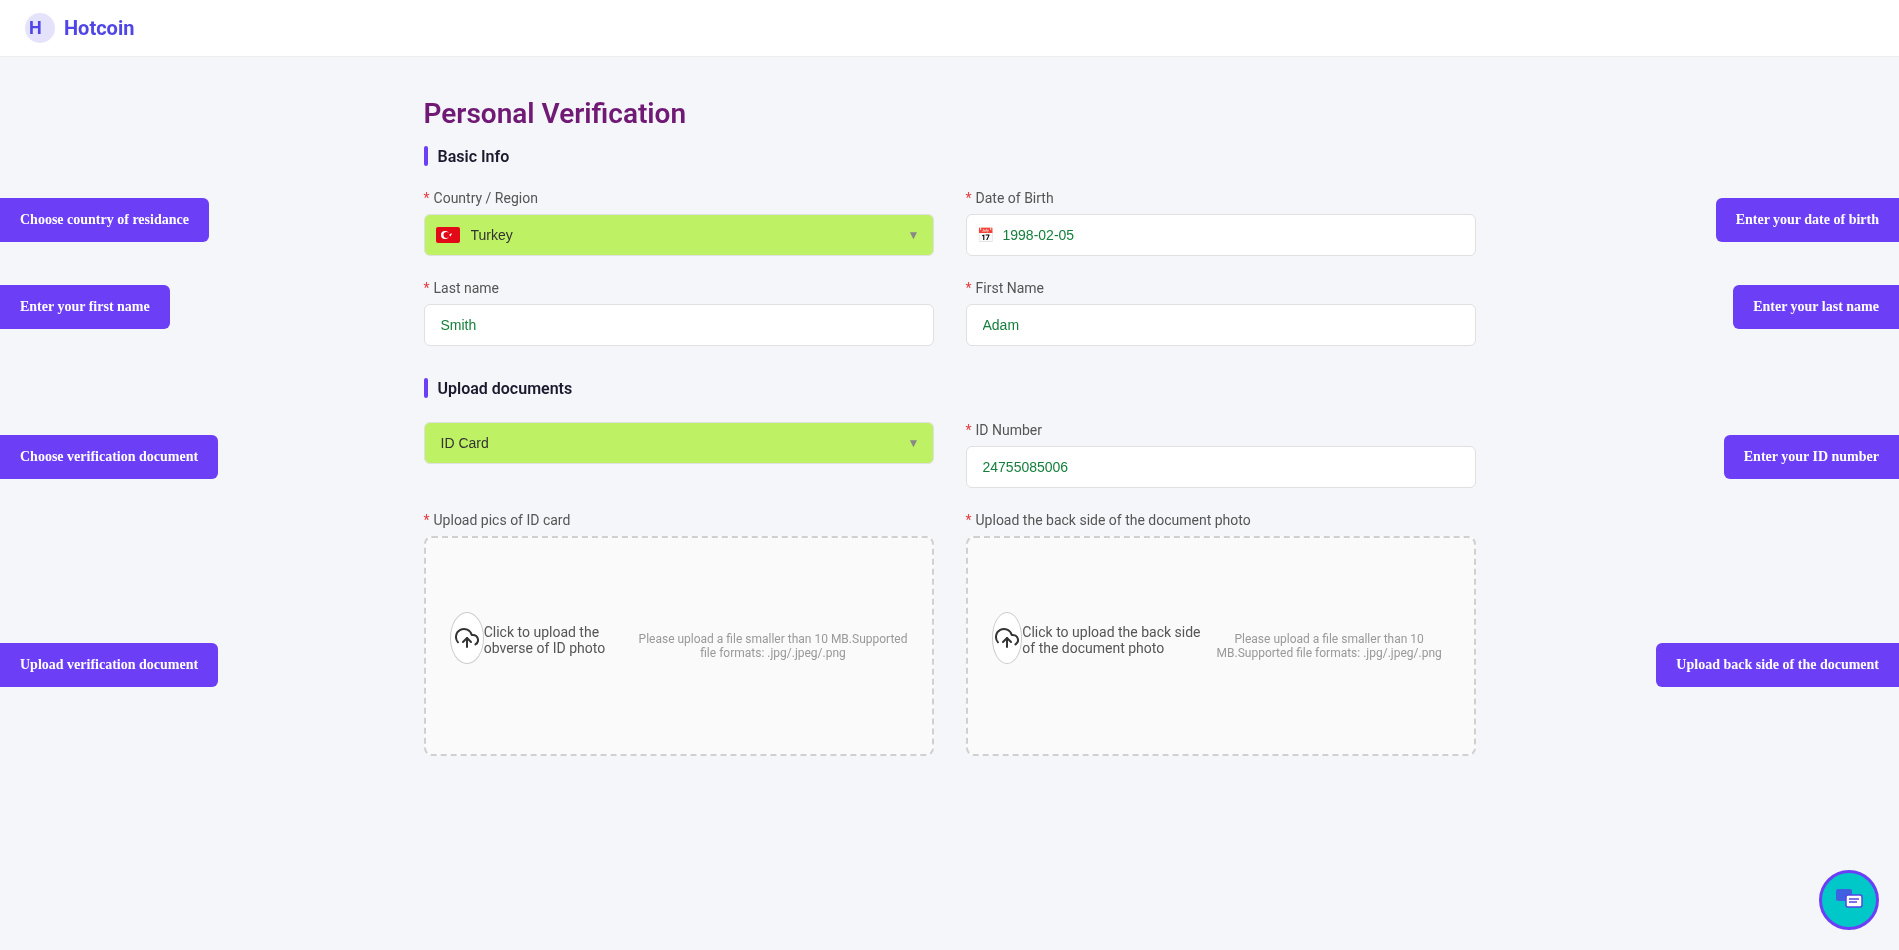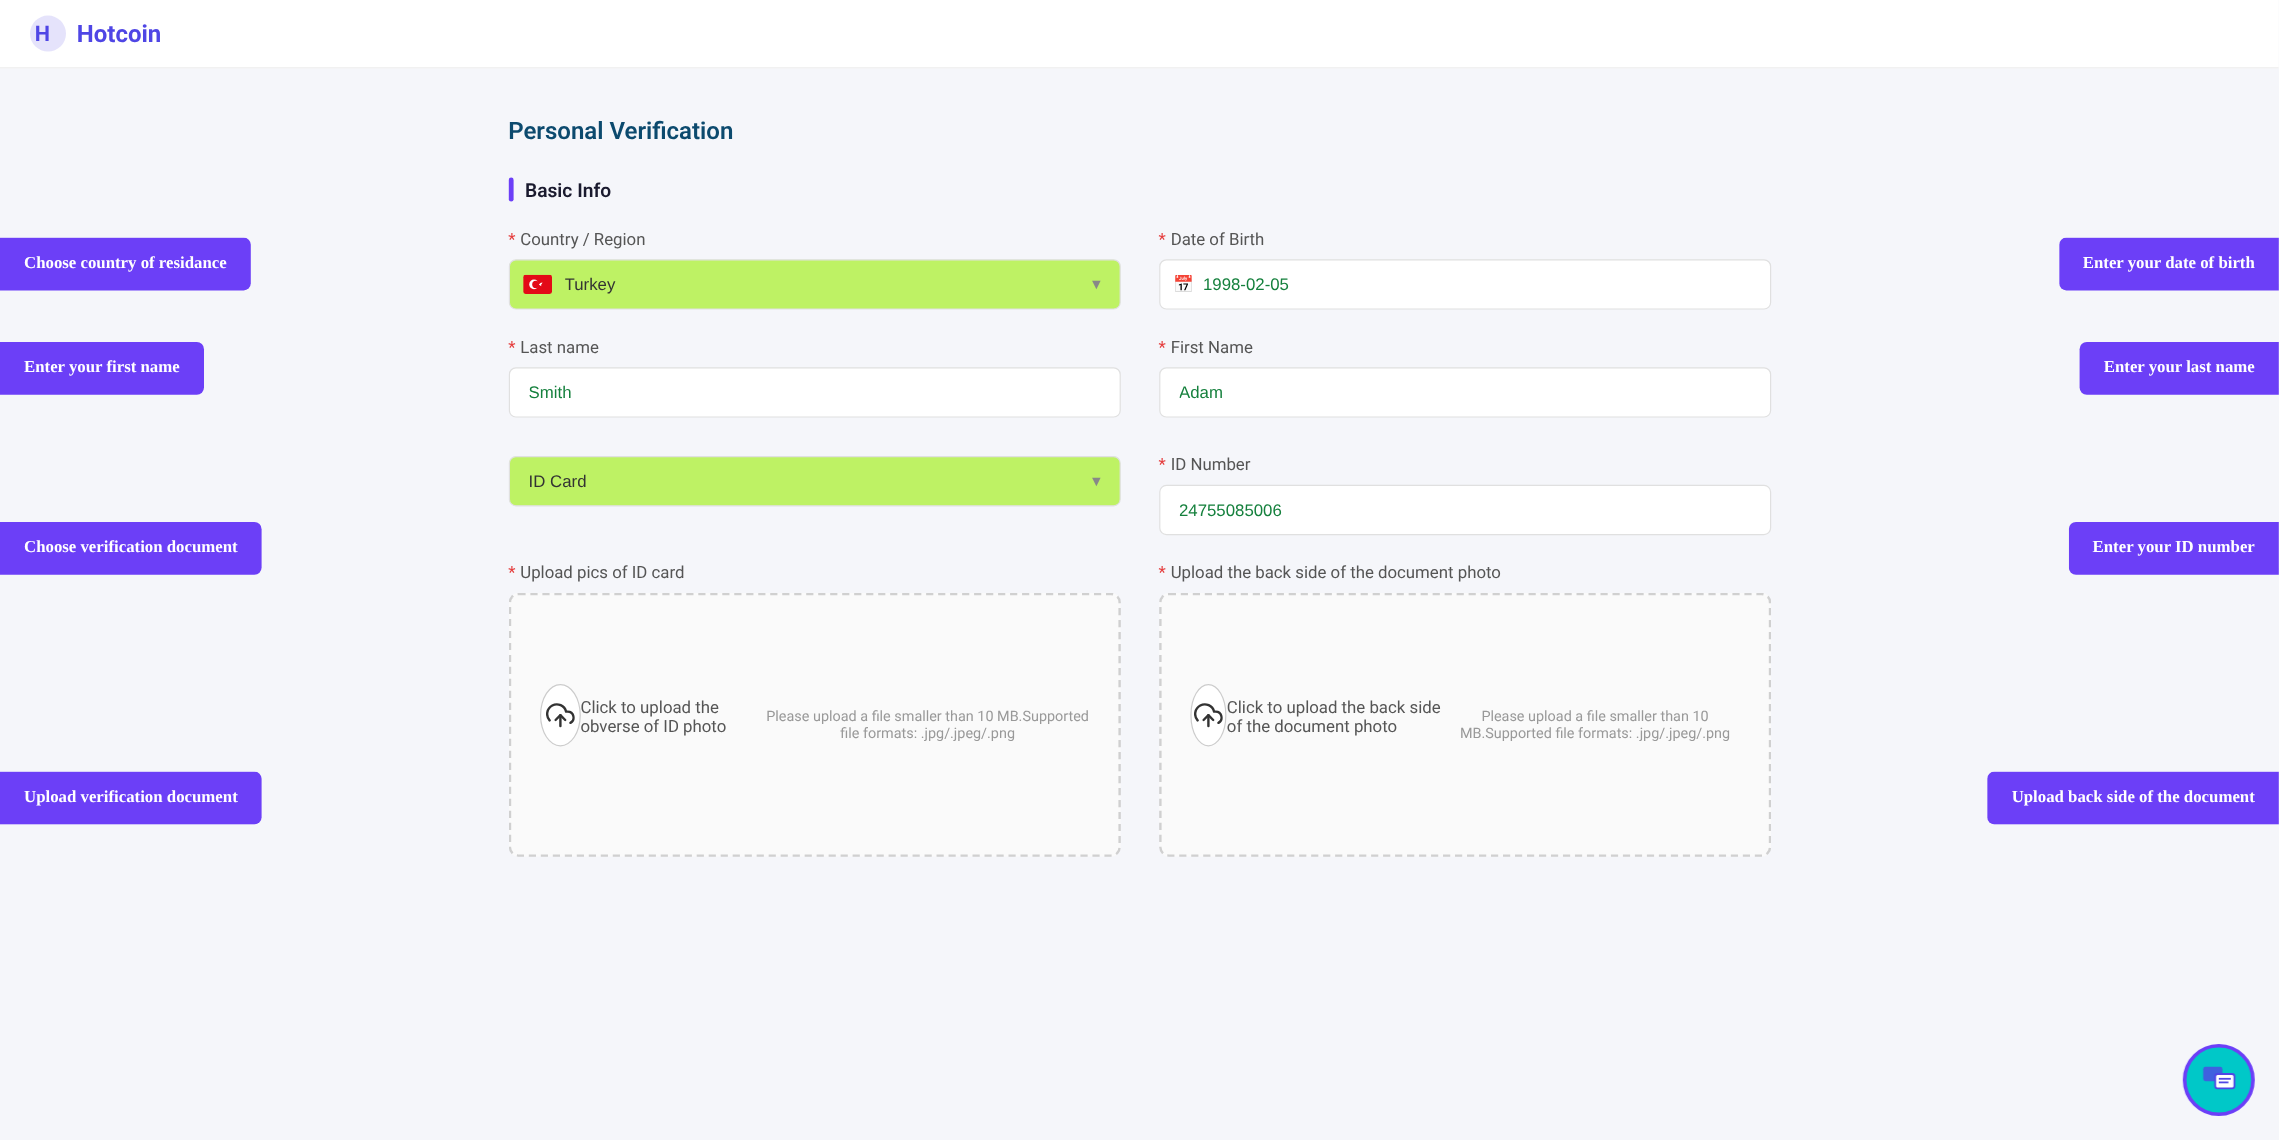--- a/index.html
+++ b/index.html
@@ -29,24 +29,24 @@
       font-size: 20px;
       font-weight: 700;
       color: #4f46e5;
     }
     .main-content {
       max-width: 1100px;
       margin: 0 auto;
       padding: 40px 24px;
     }
     .page-title {
-      font-size: 20px;
+      font-size: 28px;
       font-weight: 600;
-      color: #0c4a6e;
-      margin-bottom: 27px;
+      color: #701a75;
+      margin-bottom: 16px;
     }
     .section-header {
       display: flex;
       align-items: center;
       gap: 10px;
       margin-bottom: 24px;
     }
     .section-bar {
       width: 4px;
       height: 20px;
@@ -290,20 +290,24 @@
     </div>
     <div class="form-group">
       <label class="form-label">
         <span class="required">*</span><span>First Name</span>
       </label>
       <input type="text" class="form-input" value="Adam" style="">
     </div>
   </div>
 
   <div class="section-divider"></div>
+  <div class="section-header">
+    <div class="section-bar"></div>
+    <span class="section-title">Upload documents</span>
+  </div>
 
   <div class="form-row">
     <div class="form-group">
       <div class="select-wrapper">
         <select class="select-no-flag">
           <option>ID Card</option>
         </select>
         <span class="chevron">▼</span>
       </div>
     </div>

